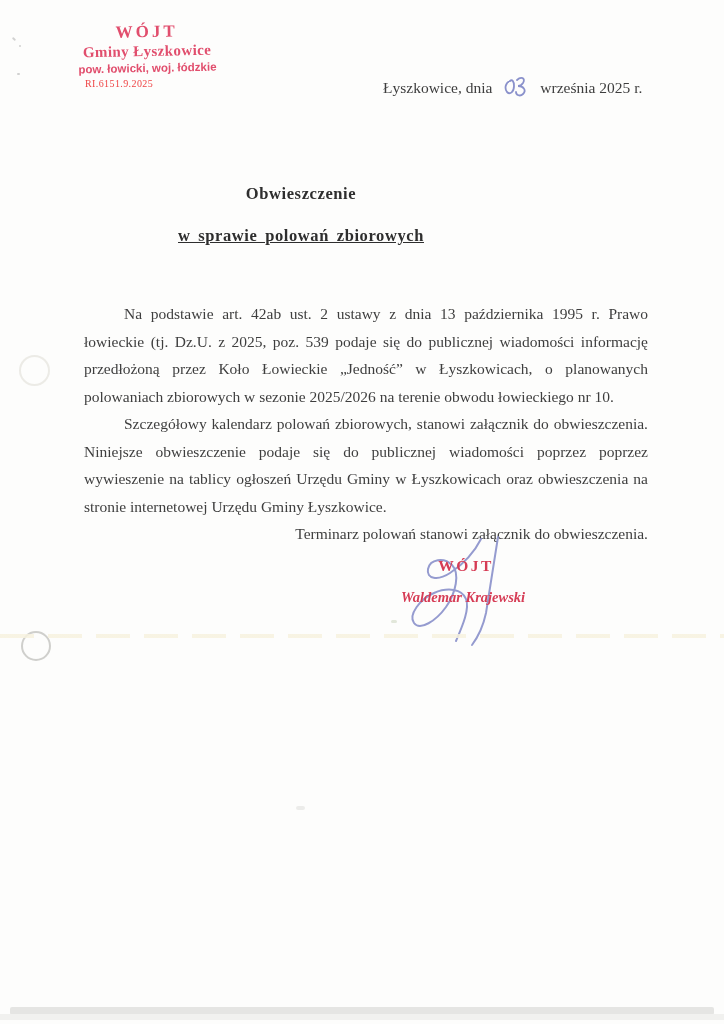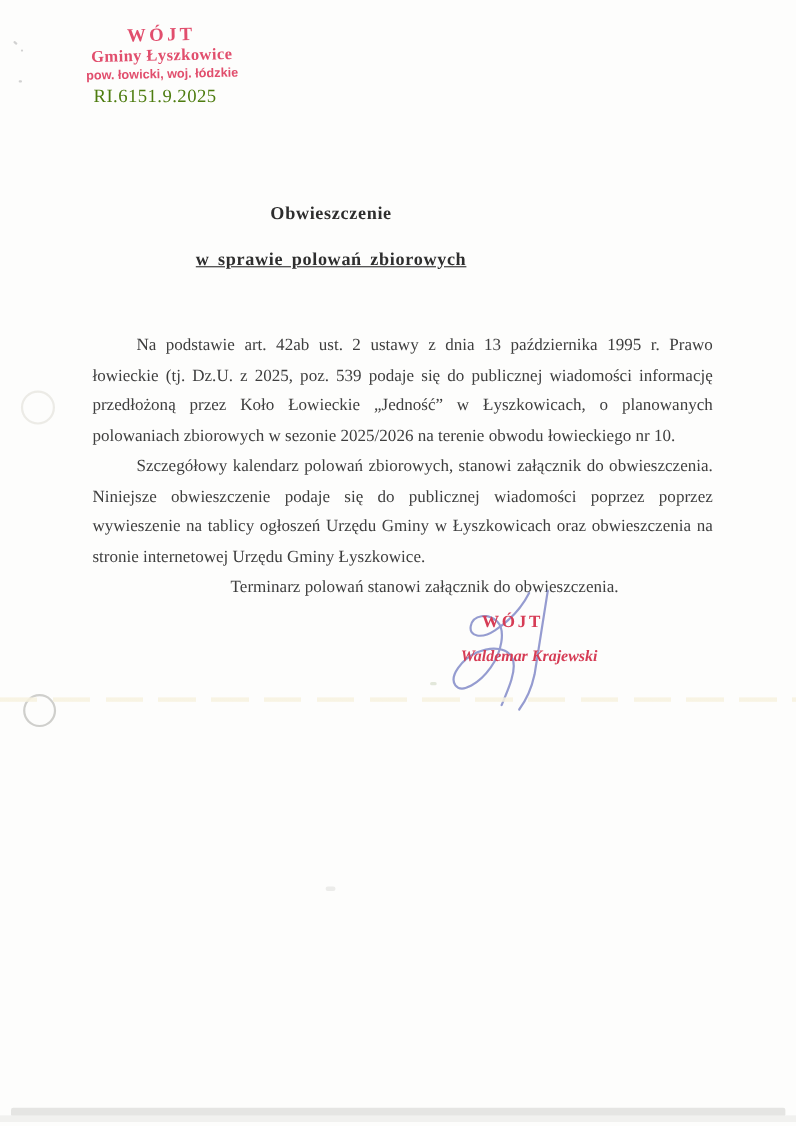--- a/index.html
+++ b/index.html
@@ -8,39 +8,39 @@
     font-family:"Liberation Serif","DejaVu Serif",serif;
   }
   
   .stamp-header{
     position:absolute;left:70px;top:22px;width:154px;text-align:center;
     color:#e14e6d;transform:rotate(-1.2deg);
   }
   .sh-l1{font-size:17px;font-weight:bold;letter-spacing:3px;}
   .sh-l2{font-size:15px;font-weight:bold;margin-top:1px;letter-spacing:.4px;}
   .sh-l3{font-size:11.5px;font-weight:bold;margin-top:2px;font-family:"Liberation Sans","DejaVu Sans",sans-serif;}
-  .refnum{position:absolute;left:85px;top:78px;font-size:17px;color:#4d7c0f;letter-spacing:.4px;}
+  .refnum{position:absolute;left:85px;top:78px;font-size:10px;color:#ef4444;letter-spacing:.4px;}
   
   .dateline{position:absolute;left:383px;top:74px;display:flex;align-items:center;font-size:15.5px;color:#3e3e3e;white-space:nowrap;}
   .day-svg{margin:0 9px 2px 9px;flex:0 0 auto;}
   
   .title{position:absolute;left:0;top:184px;width:602px;text-align:center;color:#2e2e2e;font-weight:bold;}
   .title-l1{font-size:16.5px;letter-spacing:.6px;}
   .title-l2{font-size:16.5px;margin-top:22px;letter-spacing:.6px;word-spacing:3px;text-decoration:underline;}
   
   .body-text{
     position:absolute;left:84px;top:277px;width:564px;
     font-size:15.5px;line-height:27.5px;color:#3e3e3e;text-align:justify;margin-top:23px;
   }
   .body-text p{margin:0;text-indent:40px;}
-  .body-text p.single{text-align:center;}
+  .body-text p.single{text-align:right;}
   
   .sig-area{position:absolute;left:360px;top:535px;width:230px;height:115px;}
   .sig-title{position:absolute;left:46px;top:22px;width:120px;text-align:center;color:#d63c55;font-weight:bold;font-size:15.5px;letter-spacing:2.5px;}
-  .sig-name{position:absolute;left:26px;top:54px;width:190px;text-align:center;color:#d63c55;font-weight:bold;font-style:italic;font-size:14.5px;}
+  .sig-name{position:absolute;left:8px;top:54px;width:190px;text-align:center;color:#d63c55;font-weight:bold;font-style:italic;font-size:14.5px;}
   .sig-svg{position:absolute;left:26px;top:0;}
   
   .punch{position:absolute;border-radius:50%;}
   .punch1{left:19px;top:355px;width:27px;height:27px;border:2.5px solid rgba(216,213,204,.45);}
   .punch2{left:21px;top:631px;width:26px;height:26px;border:2.5px solid rgba(176,176,172,.6);}
   .scan-line{
     position:absolute;left:0;top:634px;width:724px;height:4px;opacity:.85;
     background:repeating-linear-gradient(90deg,#f7f2df 0 34px,rgba(255,255,255,0) 34px 48px);
   }
   .bottom-shadow1{position:absolute;left:10px;top:1007px;width:704px;height:8px;background:#e5e5e3;border-radius:2px;}
@@ -58,20 +58,30 @@
 <div class="page">
 
   <div class="stamp-header">
     <div class="sh-l1">WÓJT</div>
     <div class="sh-l2">Gminy Łyszkowice</div>
     <div class="sh-l3">pow. łowicki, woj. łódzkie</div>
   </div>
 
   <div class="refnum">RI.6151.9.2025</div>
 
+  <div class="dateline">
+    <span>Łyszkowice, dnia</span>
+    <svg class="day-svg" width="30" height="26" viewBox="0 0 30 26">
+      <g fill="none" stroke="#8a91cb" stroke-width="1.8" stroke-linecap="round">
+        <path d="M9,7 C5,8 3,14 6,18 C9,21 13,18 13,12 C13,7 11,5 9,7"></path>
+        <path d="M16,6 C20,2 25,4 22,9 C20,12 17,12 17,12 C22,12 26,16 22,20 C19,23 15,21 15,18"></path>
+      </g>
+    </svg>
+    <span>września 2025 r.</span>
+  </div>
 
   <div class="title">
     <div class="title-l1">Obwieszczenie</div>
     <div class="title-l2">w sprawie polowań zbiorowych</div>
   </div>
 
   <div class="body-text">
     <p>Na podstawie art. 42ab ust. 2 ustawy z dnia 13 października 1995 r. Prawo łowieckie (tj. Dz.U. z 2025, poz. 539 podaje się do publicznej wiadomości informację przedłożoną przez Koło Łowieckie „Jedność” w Łyszkowicach, o planowanych polowaniach zbiorowych w sezonie 2025/2026 na terenie obwodu łowieckiego nr 10.</p>
     <p>Szczegółowy kalendarz polowań zbiorowych, stanowi załącznik do obwieszczenia. Niniejsze obwieszczenie podaje się do publicznej wiadomości poprzez poprzez wywieszenie na tablicy ogłoszeń Urzędu Gminy w Łyszkowicach oraz obwieszczenia na stronie internetowej Urzędu Gminy Łyszkowice.</p>
     <p class="single">Terminarz polowań stanowi załącznik do obwieszczenia.</p>

